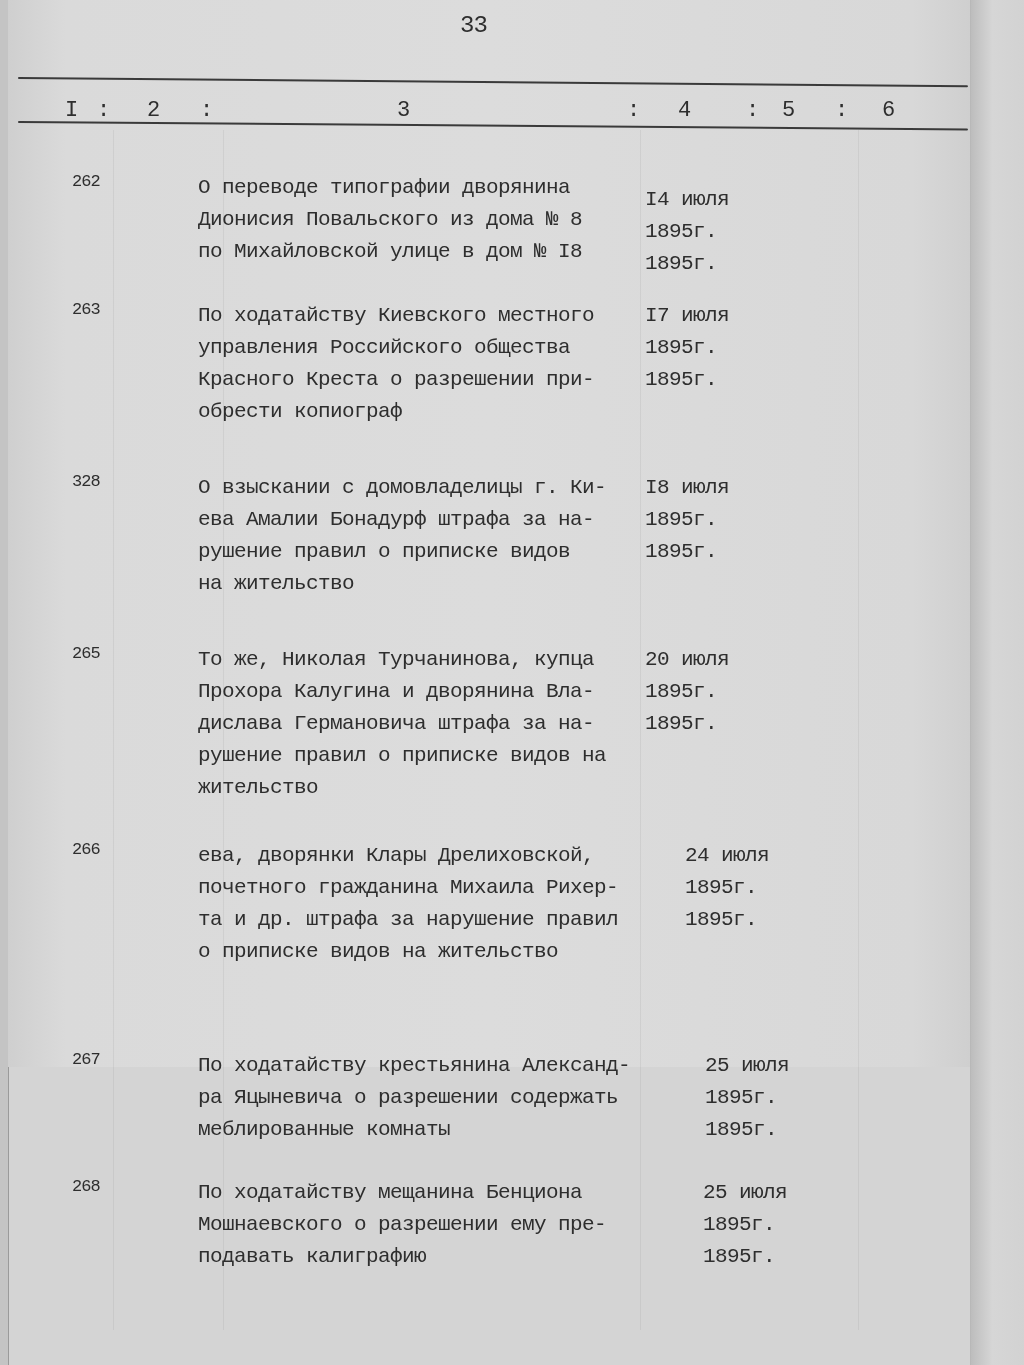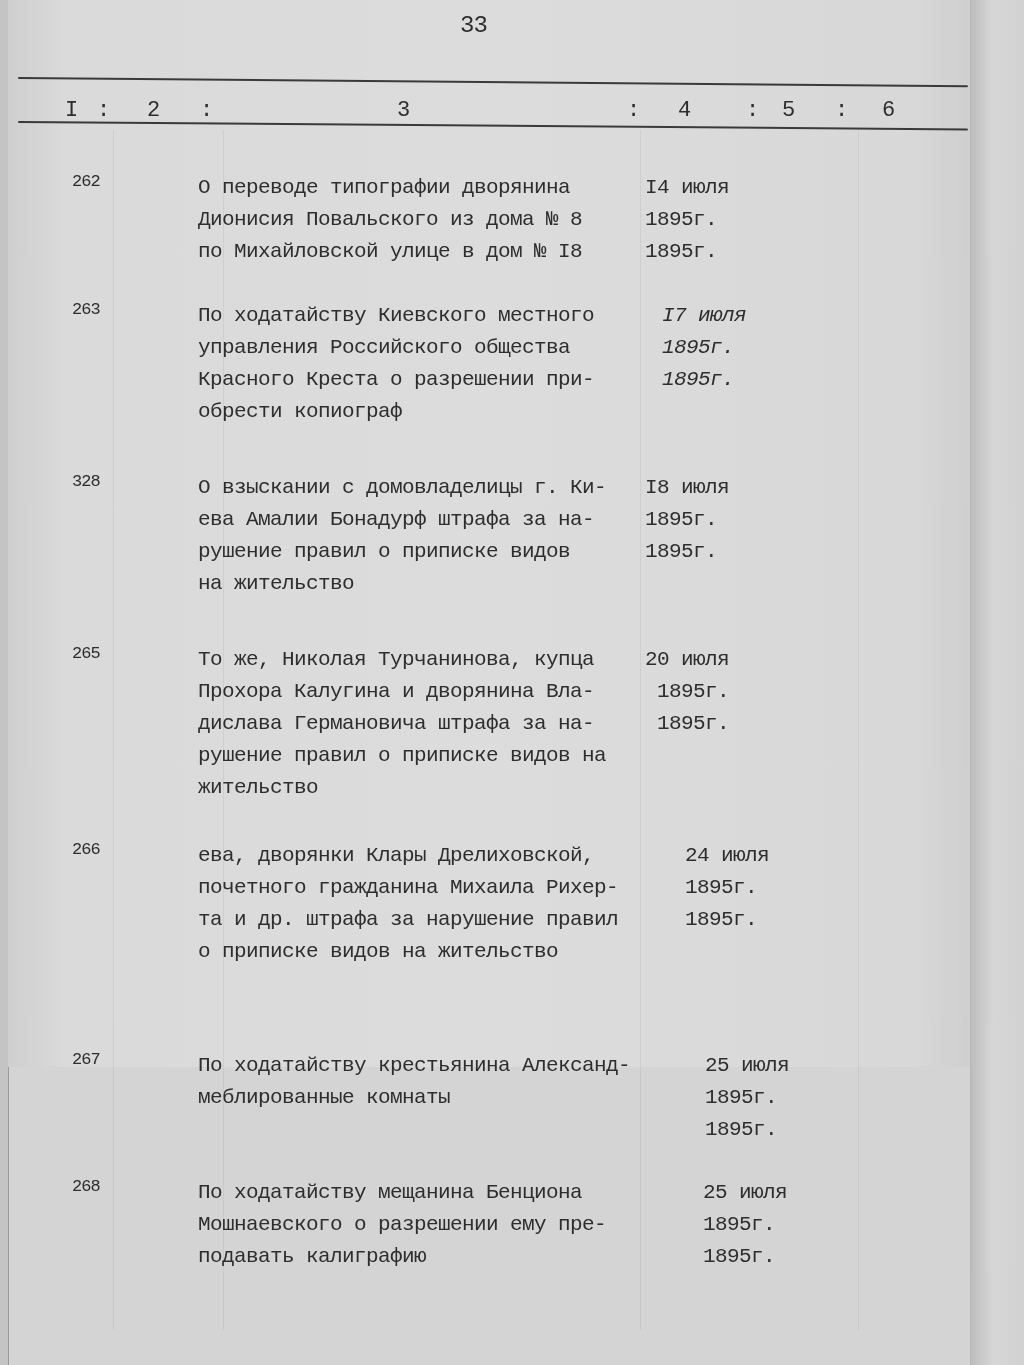--- a/index.html
+++ b/index.html
@@ -77,45 +77,45 @@
 
   <div class="faint-col" style="left:105px"></div>
   <div class="faint-col" style="left:215px"></div>
   <div class="faint-col" style="left:632px"></div>
   <div class="faint-col" style="left:850px"></div>
 
   <div id="entries">
       <div class="entry" style="top: 172px;">
         <div class="entry-num">262</div>
         <div class="entry-desc"><span class="desc-line">О переводе типографии дворянина</span><span class="desc-line">Дионисия Повальского из дома № 8</span><span class="desc-line">по Михайловской улице в дом № I8</span></div>
-        <div class="entry-dates" style="left: 637px;"><span class="date-line">I4 июля</span><span class="date-line">1895г.</span><span class="date-line">1895г.</span></div>
+        <div class="entry-dates" style="left: 637px; margin-top: 12px;"><span class="date-line">I4 июля</span><span class="date-line">1895г.</span><span class="date-line">1895г.</span></div>
       </div>
       <div class="entry" style="top: 300px;">
         <div class="entry-num">263</div>
         <div class="entry-desc"><span class="desc-line">По ходатайству Киевского местного</span><span class="desc-line">управления Российского общества</span><span class="desc-line">Красного Креста о разрешении при-</span><span class="desc-line">обрести копиограф</span></div>
-        <div class="entry-dates" style="left: 654px; font-style: italic;"><span class="date-line">I7 июля</span><span class="date-line">1895г.</span><span class="date-line">1895г.</span></div>
+        <div class="entry-dates" style="left: 637px;"><span class="date-line">I7 июля</span><span class="date-line">1895г.</span><span class="date-line">1895г.</span></div>
       </div>
       <div class="entry" style="top: 472px;">
         <div class="entry-num">328</div>
         <div class="entry-desc"><span class="desc-line">О взыскании с домовладелицы г. Ки-</span><span class="desc-line">ева Амалии Бонадурф штрафа за на-</span><span class="desc-line">рушение правил о приписке видов</span><span class="desc-line">на жительство</span></div>
         <div class="entry-dates" style="left: 637px;"><span class="date-line">I8 июля</span><span class="date-line">1895г.</span><span class="date-line">1895г.</span></div>
       </div>
       <div class="entry" style="top: 644px;">
         <div class="entry-num">265</div>
         <div class="entry-desc"><span class="desc-line">То же, Николая Турчанинова, купца</span><span class="desc-line">Прохора Калугина и дворянина Вла-</span><span class="desc-line">дислава Германовича штрафа за на-</span><span class="desc-line">рушение правил о приписке видов на</span><span class="desc-line">жительство</span></div>
-        <div class="entry-dates" style="left: 637px; text-align: right;"><span class="date-line">20 июля</span><span class="date-line">1895г.</span><span class="date-line">1895г.</span></div>
+        <div class="entry-dates" style="left: 637px;"><span class="date-line">20 июля</span><span class="date-line">1895г.</span><span class="date-line">1895г.</span></div>
       </div>
       <div class="entry" style="top: 840px;">
         <div class="entry-num">266</div>
         <div class="entry-desc"><span class="desc-line">ева, дворянки Клары Дрелиховской,</span><span class="desc-line">почетного гражданина Михаила Рихер-</span><span class="desc-line">та и др. штрафа за нарушение правил</span><span class="desc-line">о приписке видов на жительство</span></div>
         <div class="entry-dates" style="left: 677px;"><span class="date-line">24 июля</span><span class="date-line">1895г.</span><span class="date-line">1895г.</span></div>
       </div>
       <div class="entry" style="top: 1050px;">
         <div class="entry-num">267</div>
-        <div class="entry-desc"><span class="desc-line">По ходатайству крестьянина Александ-</span><span class="desc-line">меблированные комнаты</span></div>
+        <div class="entry-desc"><span class="desc-line">По ходатайству крестьянина Александ-</span><span class="desc-line">ра Яцыневича о разрешении содержать</span><span class="desc-line">меблированные комнаты</span></div>
         <div class="entry-dates" style="left: 697px;"><span class="date-line">25 июля</span><span class="date-line">1895г.</span><span class="date-line">1895г.</span></div>
       </div>
       <div class="entry" style="top: 1177px;">
         <div class="entry-num">268</div>
         <div class="entry-desc"><span class="desc-line">По ходатайству мещанина Бенциона</span><span class="desc-line">Мошнаевского о разрешении ему пре-</span><span class="desc-line">подавать калиграфию</span></div>
         <div class="entry-dates" style="left: 695px;"><span class="date-line">25 июля</span><span class="date-line">1895г.</span><span class="date-line">1895г.</span></div>
       </div>
     </div>
 </div>
 <div class="next-page"></div>

